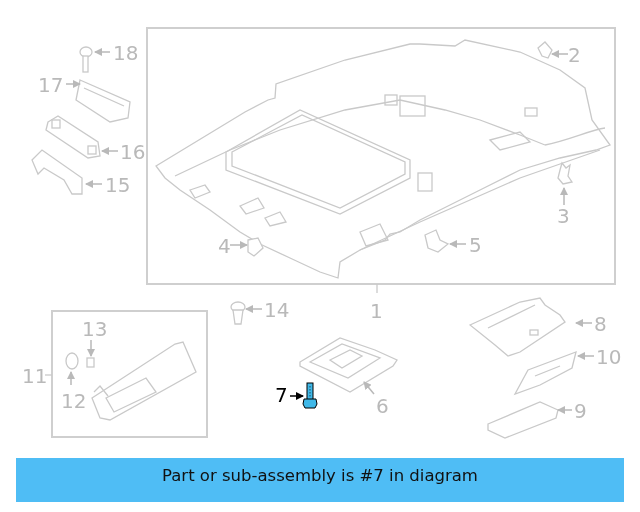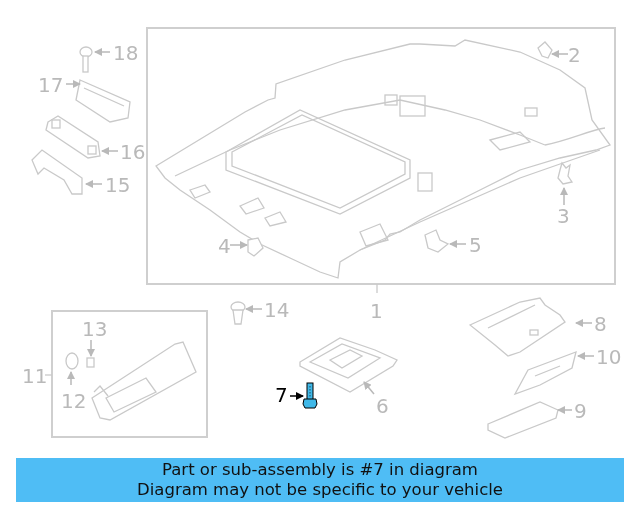--- a/index.html
+++ b/index.html
@@ -8,21 +8,21 @@
   .lbl { font-family: "DejaVu Sans", sans-serif; font-size: 20px; fill: #b9b9b9; }
   .lbl-hl { font-family: "DejaVu Sans", sans-serif; font-size: 20px; fill: #000000; }
   .ln { stroke: #c9c9c9; stroke-width: 1.3; fill: none; }
   .ln-f { stroke: #c9c9c9; stroke-width: 1.3; fill: #ffffff; }
   .arr { stroke: #b9b9b9; stroke-width: 1.5; fill: none; }
   .box { stroke: #cfcfcf; stroke-width: 2; fill: none; }
   #banner {
     position: absolute; left: 16px; top: 458px; width: 608px; height: 44px;
     background: #4fbdf5; color: #111111; text-align: center;
     font-family: "DejaVu Sans", sans-serif; font-size: 16.5px; line-height: 20px;
-    padding-top: 2px; box-sizing: border-box;
+    padding-top: 8px; box-sizing: border-box;
   }
   #banner div { white-space: nowrap; }
 </style>
 </head>
 <body>
 
 <svg id="diagram" viewBox="0 0 640 512" xmlns="http://www.w3.org/2000/svg">
   <defs>
     <marker id="ah" markerWidth="8" markerHeight="8" refX="7" refY="4" orient="auto" markerUnits="userSpaceOnUse">
       <path d="M0,0 L8,4 L0,8 Z" fill="#b9b9b9"></path>
@@ -168,14 +168,13 @@
 
   <g>
     <path class="ln-f" d="M488,424 L540,402 L558,410 L556,418 L505,438 L488,430 Z"></path>
   </g>
   <line class="arr" x1="572" y1="410" x2="558" y2="410" marker-end="url(#ah)"></line>
   <text class="lbl" x="574" y="418">9</text>
 </svg>
 
 <div id="banner">
   <div>Part or sub-assembly is #7 in diagram</div>
-  <div>Diagram may not be specific to your vehicle</div>
 </div>
 
 </body></html>

